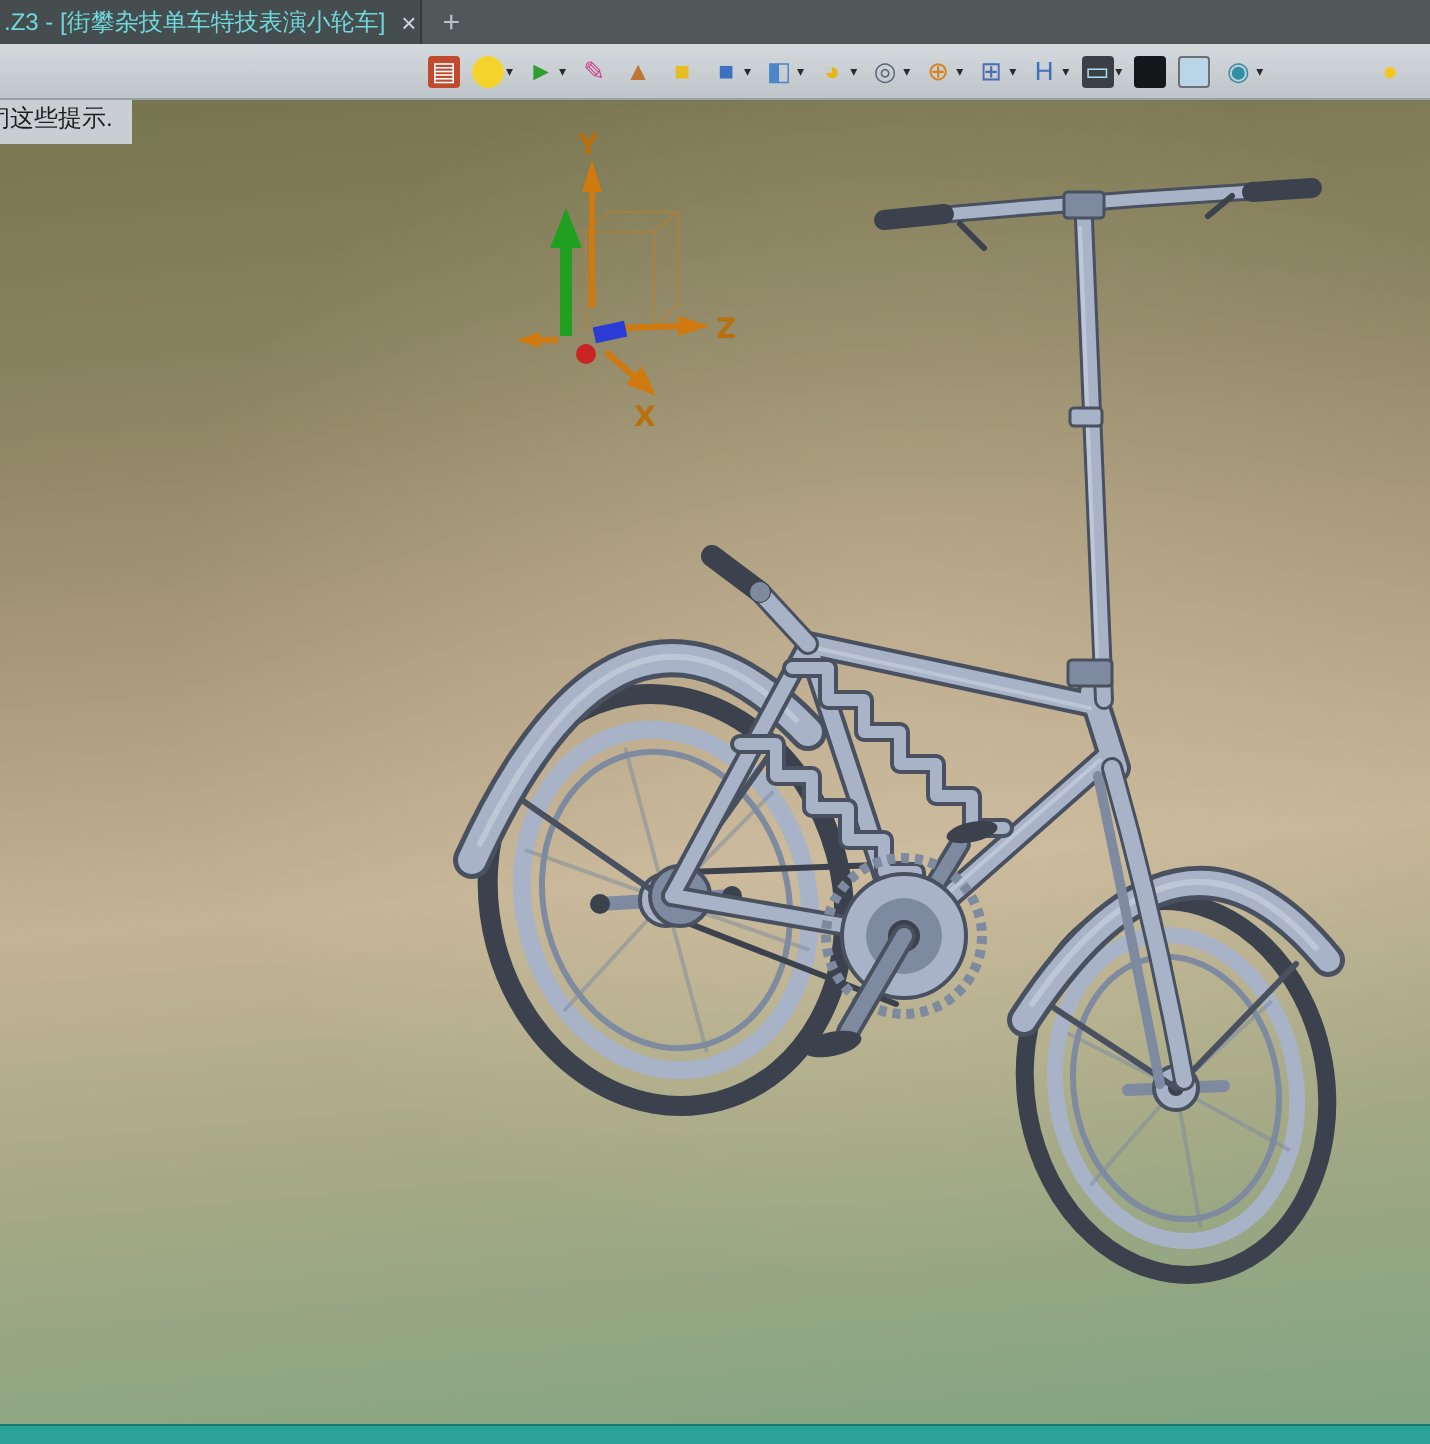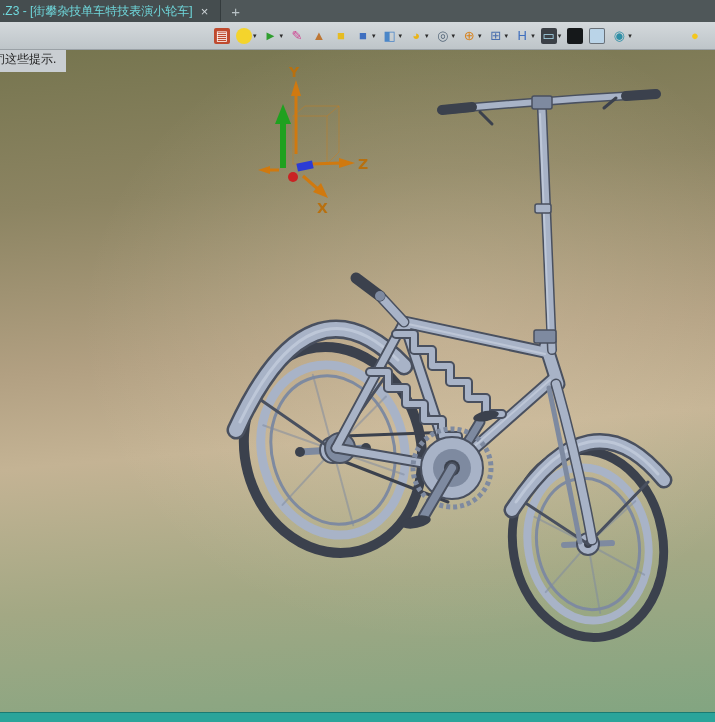--- a/index.html
+++ b/index.html
@@ -19,21 +19,21 @@
   body{
     width:715px;height:722px;overflow:hidden;
     font-family:"Liberation Sans","DejaVu Sans",sans-serif;
     background:#8a8a5e;
   }
   .window{width:715px;height:722px;display:flex;flex-direction:column;}
 
   
   .tabbar{height:22px;background:#4f5759;display:flex;align-items:stretch;flex:0 0 auto;}
   .tab{display:flex;align-items:center;background:#454d4f;border-right:1px solid #343b3d;
-       padding:0 12px 0 2px;max-width:230px;}
+       padding:0 2px 0 2px;max-width:230px;}
   .tab-title{color:var(--tab-text);font-size:12px;white-space:nowrap;overflow:hidden;}
   .tab-close{color:#cfd6d9;font-size:13px;margin-left:8px;line-height:1;cursor:default;}
   .new-tab{color:#b9c2c6;font-size:15px;display:flex;align-items:center;padding:0 10px;}
 
   
   .toolbar{height:28px;flex:0 0 auto;background:linear-gradient(#d4d9dc,#bec5c9);
            border-bottom:1px solid #9aa1a6;display:flex;align-items:center;
            padding:0 6px 0 212px;gap:2px;}
   .tb-icon{display:inline-flex;align-items:center;height:22px;padding:0 2px;border-radius:3px;}
   .tb-glyph{width:16px;height:16px;display:inline-flex;align-items:center;justify-content:center;

